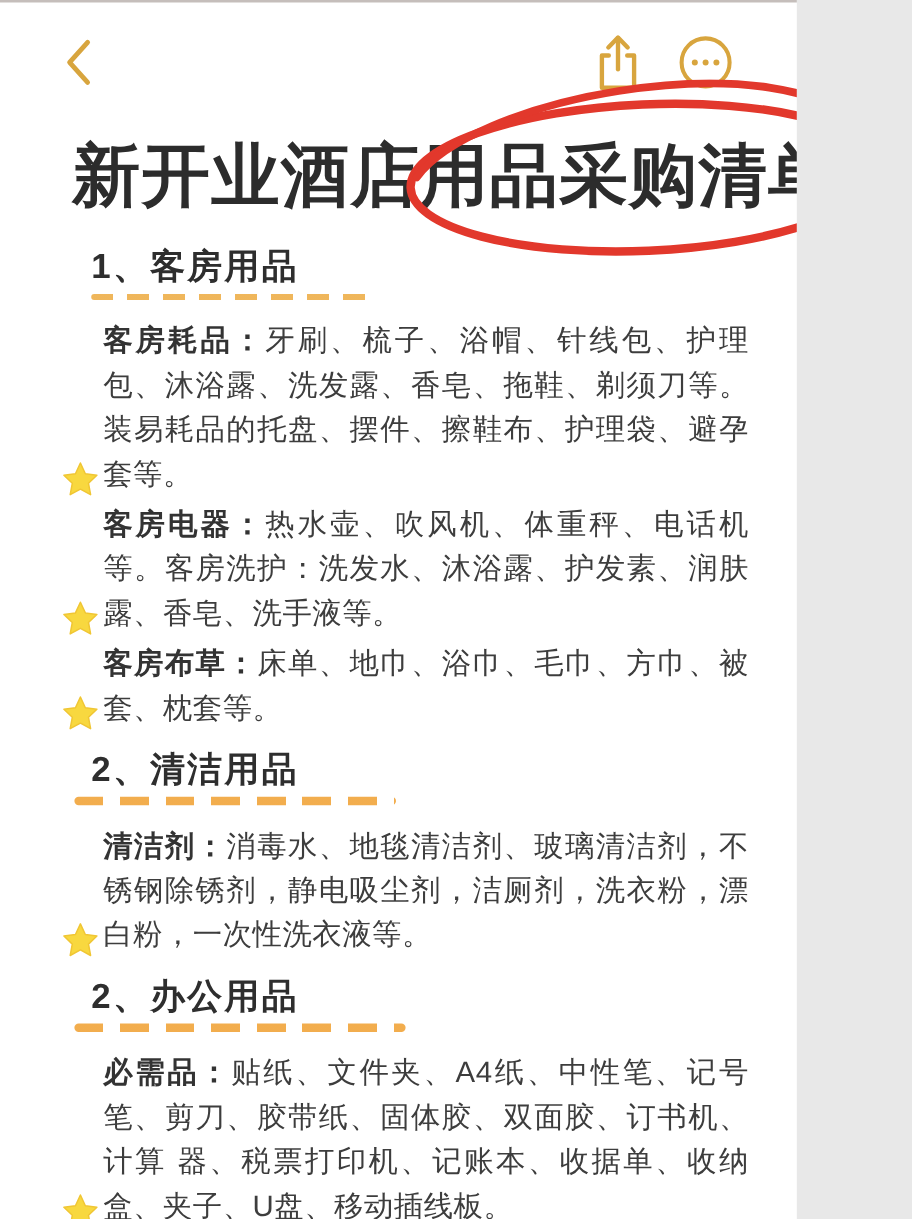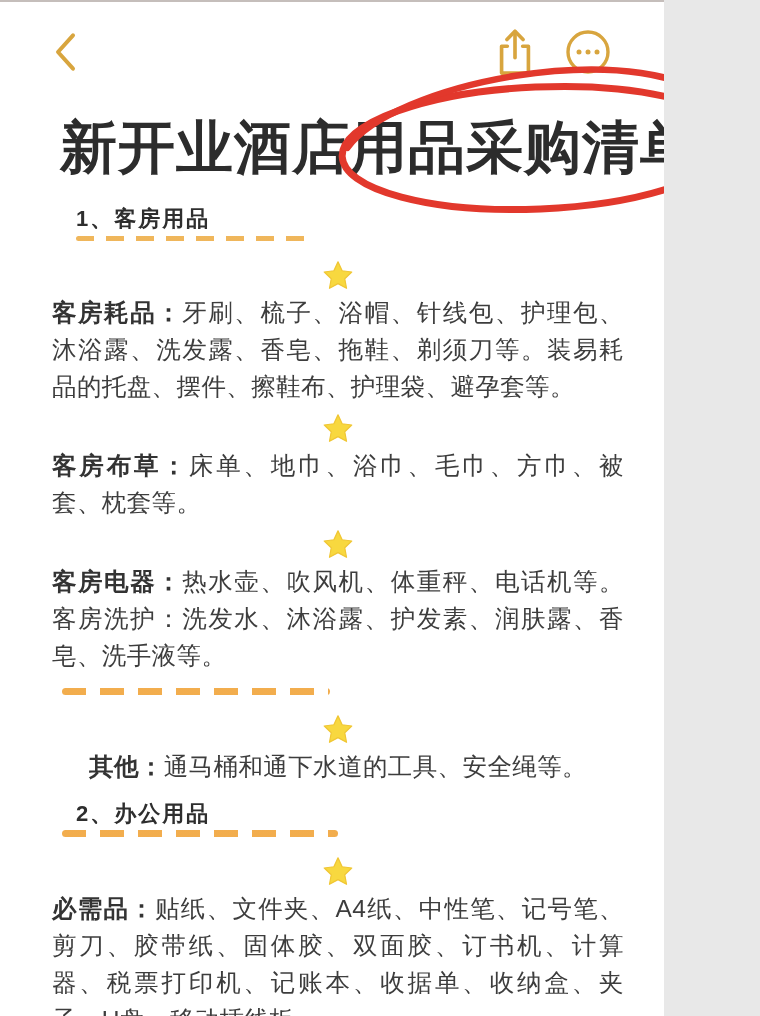--- a/index.html
+++ b/index.html
@@ -28,35 +28,35 @@
     margin:0;font-size:57px;line-height:1.45;font-weight:800;
     color:#2c2c2c;letter-spacing:1px;white-space:nowrap;
   }
   .circle-annotation{
     position:absolute;left:268px;top:-40px;width:420px;height:158px;
     pointer-events:none;
   }
   
   .note-body{position:absolute;top:196px;left:0;right:0;padding:0 40px 0 52px;}
   .section-heading{
-    margin:0 0 2px 24px;font-size:22px;font-weight:800;color:#2e2e2e;
+    margin:0 0 2px 24px;font-size:29px;font-weight:800;color:#2e2e2e;
     letter-spacing:2px;line-height:1.35;
   }
   .sec{margin-bottom:14px;}
   .sec-1{margin-top:6px;}
   .dashes{
     height:7px;border-radius:4px;margin:2px 0 16px 10px;
     background:repeating-linear-gradient(90deg,#f1a63e 0 24px,transparent 24px 38px);
     opacity:.92;
   }
   .dashes.thin{
     height:5px;margin-left:24px;
     background:repeating-linear-gradient(90deg,#eeb04d 0 18px,transparent 18px 30px);
   }
-  .item{display:flex;align-items:center;margin-bottom:5px;flex-direction:column;}
+  .item{display:flex;align-items:flex-end;margin-bottom:5px;}
   .star{flex:0 0 34px;margin-top:3px;line-height:0;}
   .item-text{
     flex:1;margin:0;font-size:24.5px;line-height:37px;color:#3d3d3d;
     text-align:justify;letter-spacing:.4px;
   }
   .item-text b{font-weight:700;color:#333333;}
 </style>
 </head>
 <body>
 
@@ -119,46 +119,47 @@
         </span>
         <p class="item-text"><b>客房耗品：</b><span>牙刷、梳子、浴帽、针线包、护理包、沐浴露、洗发露、香皂、拖鞋、剃须刀等。装易耗品的托盘、摆件、擦鞋布、护理袋、避孕套等。</span></p>
       </div>
 
       <div class="item">
         <span class="star">
           <svg width="30" height="30" viewBox="0 0 24 24">
               <polygon points="12,1.5 15.3,8.6 23,9.6 17.4,15 18.8,22.6 12,18.9 5.2,22.6 6.6,15 1,9.6 8.7,8.6" fill="#f8d83f" stroke="#f0c634" stroke-width="1" stroke-linejoin="round"></polygon>
             </svg>
         </span>
-        <p class="item-text"><b>客房布草：</b><span>床单、地巾、浴巾、毛巾、方巾、被套、枕套等。</span></p>
+        <p class="item-text"><b>客房电器：</b><span>热水壶、吹风机、体重秤、电话机等。客房洗护：洗发水、沐浴露、护发素、润肤露、香皂、洗手液等。</span></p>
       </div>
 
       <div class="item">
         <span class="star">
           <svg width="30" height="30" viewBox="0 0 24 24">
               <polygon points="12,1.5 15.3,8.6 23,9.6 17.4,15 18.8,22.6 12,18.9 5.2,22.6 6.6,15 1,9.6 8.7,8.6" fill="#f8d83f" stroke="#f0c634" stroke-width="1" stroke-linejoin="round"></polygon>
             </svg>
         </span>
-        <p class="item-text"><b>客房电器：</b><span>热水壶、吹风机、体重秤、电话机等。客房洗护：洗发水、沐浴露、护发素、润肤露、香皂、洗手液等。</span></p>
+        <p class="item-text"><b>客房布草：</b><span>床单、地巾、浴巾、毛巾、方巾、被套、枕套等。</span></p>
       </div>
     </div>
 
     <div class="sec">
+      <h2 class="section-heading">2、清洁用品</h2>
       <div class="dashes" style="width:268px"></div>
-
-
 
       <div class="item">
         <span class="star">
           <svg width="30" height="30" viewBox="0 0 24 24">
               <polygon points="12,1.5 15.3,8.6 23,9.6 17.4,15 18.8,22.6 12,18.9 5.2,22.6 6.6,15 1,9.6 8.7,8.6" fill="#f8d83f" stroke="#f0c634" stroke-width="1" stroke-linejoin="round"></polygon>
             </svg>
         </span>
-        <p class="item-text"><b>其他：</b><span>通马桶和通下水道的工具、安全绳等。</span></p>
+        <p class="item-text"><b>清洁剂：</b><span>消毒水、地毯清洁剂、玻璃清洁剂，不锈钢除锈剂，静电吸尘剂，洁厕剂，洗衣粉，漂白粉，一次性洗衣液等。</span></p>
       </div>
+
+
     </div>
 
     <div class="sec">
       <h2 class="section-heading">2、办公用品</h2>
       <div class="dashes" style="width:276px"></div>
 
       <div class="item">
         <span class="star">
           <svg width="30" height="30" viewBox="0 0 24 24">
               <polygon points="12,1.5 15.3,8.6 23,9.6 17.4,15 18.8,22.6 12,18.9 5.2,22.6 6.6,15 1,9.6 8.7,8.6" fill="#f8d83f" stroke="#f0c634" stroke-width="1" stroke-linejoin="round"></polygon>

